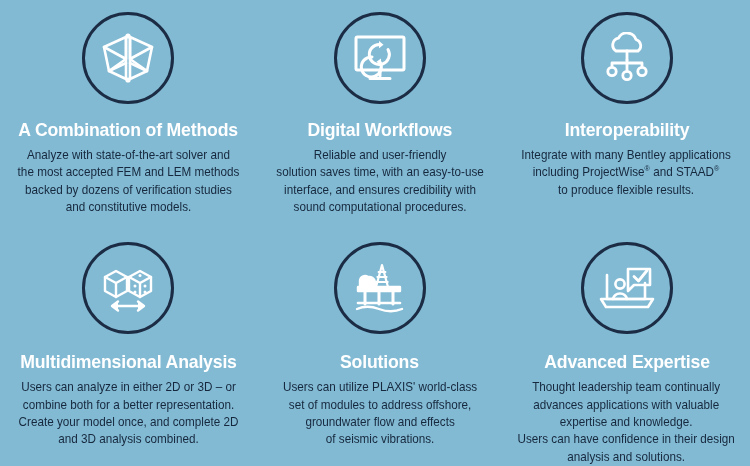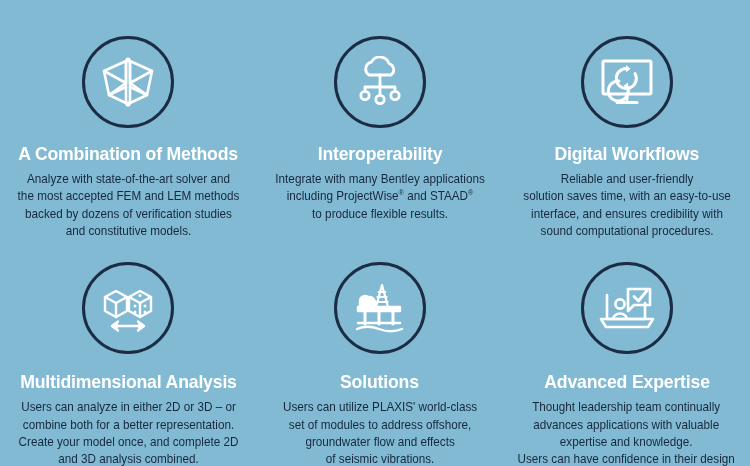--- a/index.html
+++ b/index.html
@@ -21,21 +21,21 @@
     grid-template-rows: repeat(2, 1fr);
     box-sizing: border-box;
   }
   .cell {
     display: flex;
     flex-direction: column;
     align-items: center;
     box-sizing: border-box;
     padding: 0 10px;
   }
-  .cell.row1 { padding-top: 36px; }
+  .cell.row1 { padding-top: 12px; }
   .cell.row2 { padding-top: 22px; }
 
   .icon-ring {
     width: 92px;
     height: 92px;
     border-radius: 50%;
     border: 3px solid #1b2c44;
     display: flex;
     align-items: center;
     justify-content: center;
@@ -97,56 +97,56 @@
     <div class="card-body">
       <div>Analyze with state-of-the-art solver and</div>
       <div>the most accepted FEM and LEM methods</div>
       <div>backed by dozens of verification studies</div>
       <div>and constitutive models.</div>
     </div>
   </div>
 
   <div class="cell row1">
     <div class="icon-ring">
+      <svg width="56" height="50" viewBox="0 0 56 50" fill="none" stroke="#ffffff" stroke-width="3" stroke-linejoin="round" stroke-linecap="round">
+        <rect x="4" y="4" width="48" height="33" rx="1.5"></rect>
+        <path d="M28 37 L28 43 M18 45.5 L38 45.5"></path>
+        <path d="M36 16.5 A10 10 0 1 1 28 11.5" stroke-width="3"></path>
+        <path d="M20 24 A10 10 0 1 0 28 29" stroke-width="3"></path>
+        <path d="M27 8 L31.5 11.8 L27 15.2 Z" fill="#ffffff" stroke="none"></path>
+        <path d="M29 32.6 L24.5 28.8 L29 25.4 Z" fill="#ffffff" stroke="none"></path>
+      </svg>
+    </div>
+    <div class="card-title">Digital Workflows</div>
+    <div class="card-body">
+      <div>Reliable and user-friendly</div>
+      <div>solution saves time, with an easy-to-use</div>
+      <div>interface, and ensures credibility with</div>
+      <div>sound computational procedures.</div>
+    </div>
+  </div>
+
+  <div class="cell row1">
+    <div class="icon-ring">
       <svg width="54" height="52" viewBox="0 0 54 52" fill="none" stroke="#ffffff" stroke-width="2.8" stroke-linejoin="round" stroke-linecap="round">
         <path d="M16 19 A7 7 0 0 1 18.5 6.2 A9.5 9.5 0 0 1 36 7.5 A6.5 6.5 0 0 1 38 19 Z"></path>
         <path d="M27 19 L27 28"></path>
         <path d="M12 35 L12 31 L42 31 L42 35"></path>
         <path d="M27 28 L27 31"></path>
         <path d="M27 31 L27 39"></path>
         <circle cx="12" cy="39.5" r="4.2"></circle>
         <circle cx="42" cy="39.5" r="4.2"></circle>
         <circle cx="27" cy="43.5" r="4.2"></circle>
       </svg>
     </div>
     <div class="card-title">Interoperability</div>
     <div class="card-body">
       <div>Integrate with many Bentley applications</div>
       <div>including ProjectWise<sup>®</sup> and STAAD<sup>®</sup></div>
       <div>to produce flexible results.</div>
-    </div>
-  </div>
-
-  <div class="cell row1">
-    <div class="icon-ring">
-      <svg width="56" height="50" viewBox="0 0 56 50" fill="none" stroke="#ffffff" stroke-width="3" stroke-linejoin="round" stroke-linecap="round">
-        <rect x="4" y="4" width="48" height="33" rx="1.5"></rect>
-        <path d="M28 37 L28 43 M18 45.5 L38 45.5"></path>
-        <path d="M36 16.5 A10 10 0 1 1 28 11.5" stroke-width="3"></path>
-        <path d="M20 24 A10 10 0 1 0 28 29" stroke-width="3"></path>
-        <path d="M27 8 L31.5 11.8 L27 15.2 Z" fill="#ffffff" stroke="none"></path>
-        <path d="M29 32.6 L24.5 28.8 L29 25.4 Z" fill="#ffffff" stroke="none"></path>
-      </svg>
-    </div>
-    <div class="card-title">Digital Workflows</div>
-    <div class="card-body">
-      <div>Reliable and user-friendly</div>
-      <div>solution saves time, with an easy-to-use</div>
-      <div>interface, and ensures credibility with</div>
-      <div>sound computational procedures.</div>
     </div>
   </div>
 
   <div class="cell row2">
     <div class="icon-ring">
       <svg width="58" height="52" viewBox="0 0 58 52" fill="none" stroke="#ffffff" stroke-width="2.4" stroke-linejoin="round" stroke-linecap="round">
         <path d="M6 15 L17 9 L28 15 L28 29 L17 35 L6 29 Z"></path>
         <path d="M6 15 L17 21 L28 15 M17 21 L17 35"></path>
         <path d="M30 15 L41 9 L52 15 L52 29 L41 35 L30 29 Z"></path>
         <path d="M30 15 L41 21 L52 15 M41 21 L41 35"></path>

